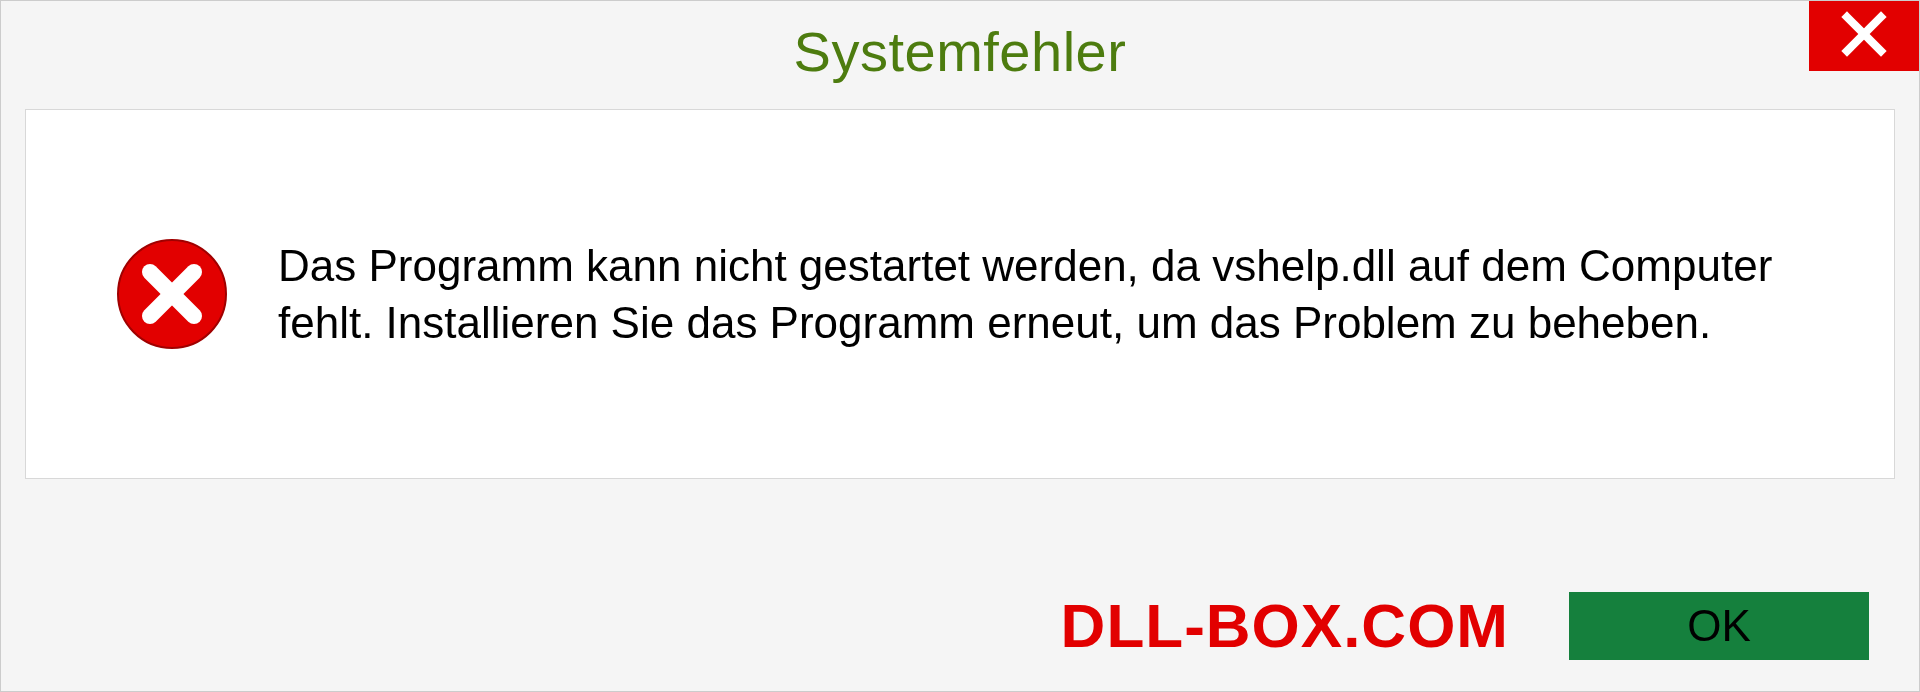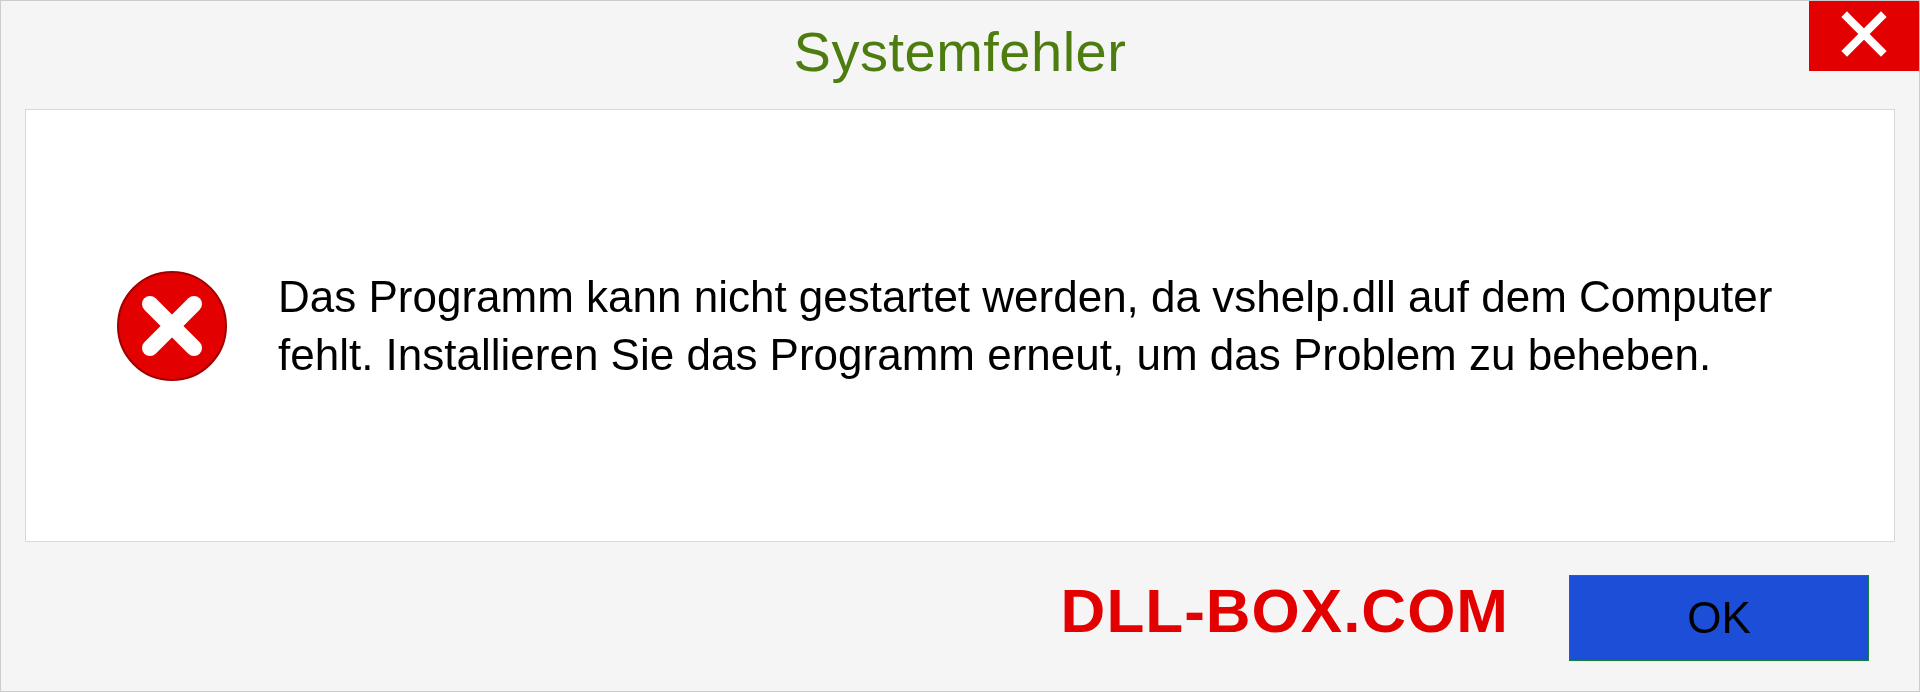--- a/index.html
+++ b/index.html
@@ -47,21 +47,21 @@
     
     .close-btn svg {
       width: 46px;
       height: 46px;
     }
     
     .content-box {
       margin: 8px 24px 0 24px;
       background: #fff;
       border: 1px solid #d8d8d8;
-      height: 433px;
+      height: 370px;
       display: flex;
       align-items: center;
       padding: 0 60px 0 90px;
       gap: 50px;
     }
     
     .error-icon {
       width: 112px;
       height: 112px;
       flex-shrink: 0;
@@ -78,39 +78,39 @@
       color: #000;
       max-width: 1520px;
     }
     
     .footer {
       position: absolute;
       bottom: 30px;
       left: 0;
       right: 0;
       display: flex;
-      align-items: flex-start;
+      align-items: center;
       justify-content: flex-end;
       padding: 0 50px 0 12px;
       gap: 60px;
     }
     
     .watermark {
       font-size: 62px;
       font-weight: bold;
       color: #e20000;
       letter-spacing: 1px;
       font-family: Arial, Helvetica, sans-serif;
     }
     
     .ok-btn {
       width: 300px;
-      height: 86px;
-      background: #1d4ed8;
-      border: 1px solid #15803d;
+      height: 68px;
+      background: #15803d;
+      border: 7px solid #15803d;
       font-size: 44px;
       color: #000;
       display: flex;
       align-items: center;
       justify-content: center;
       cursor: pointer;
     }
   </style>
 </head>
 <body>

